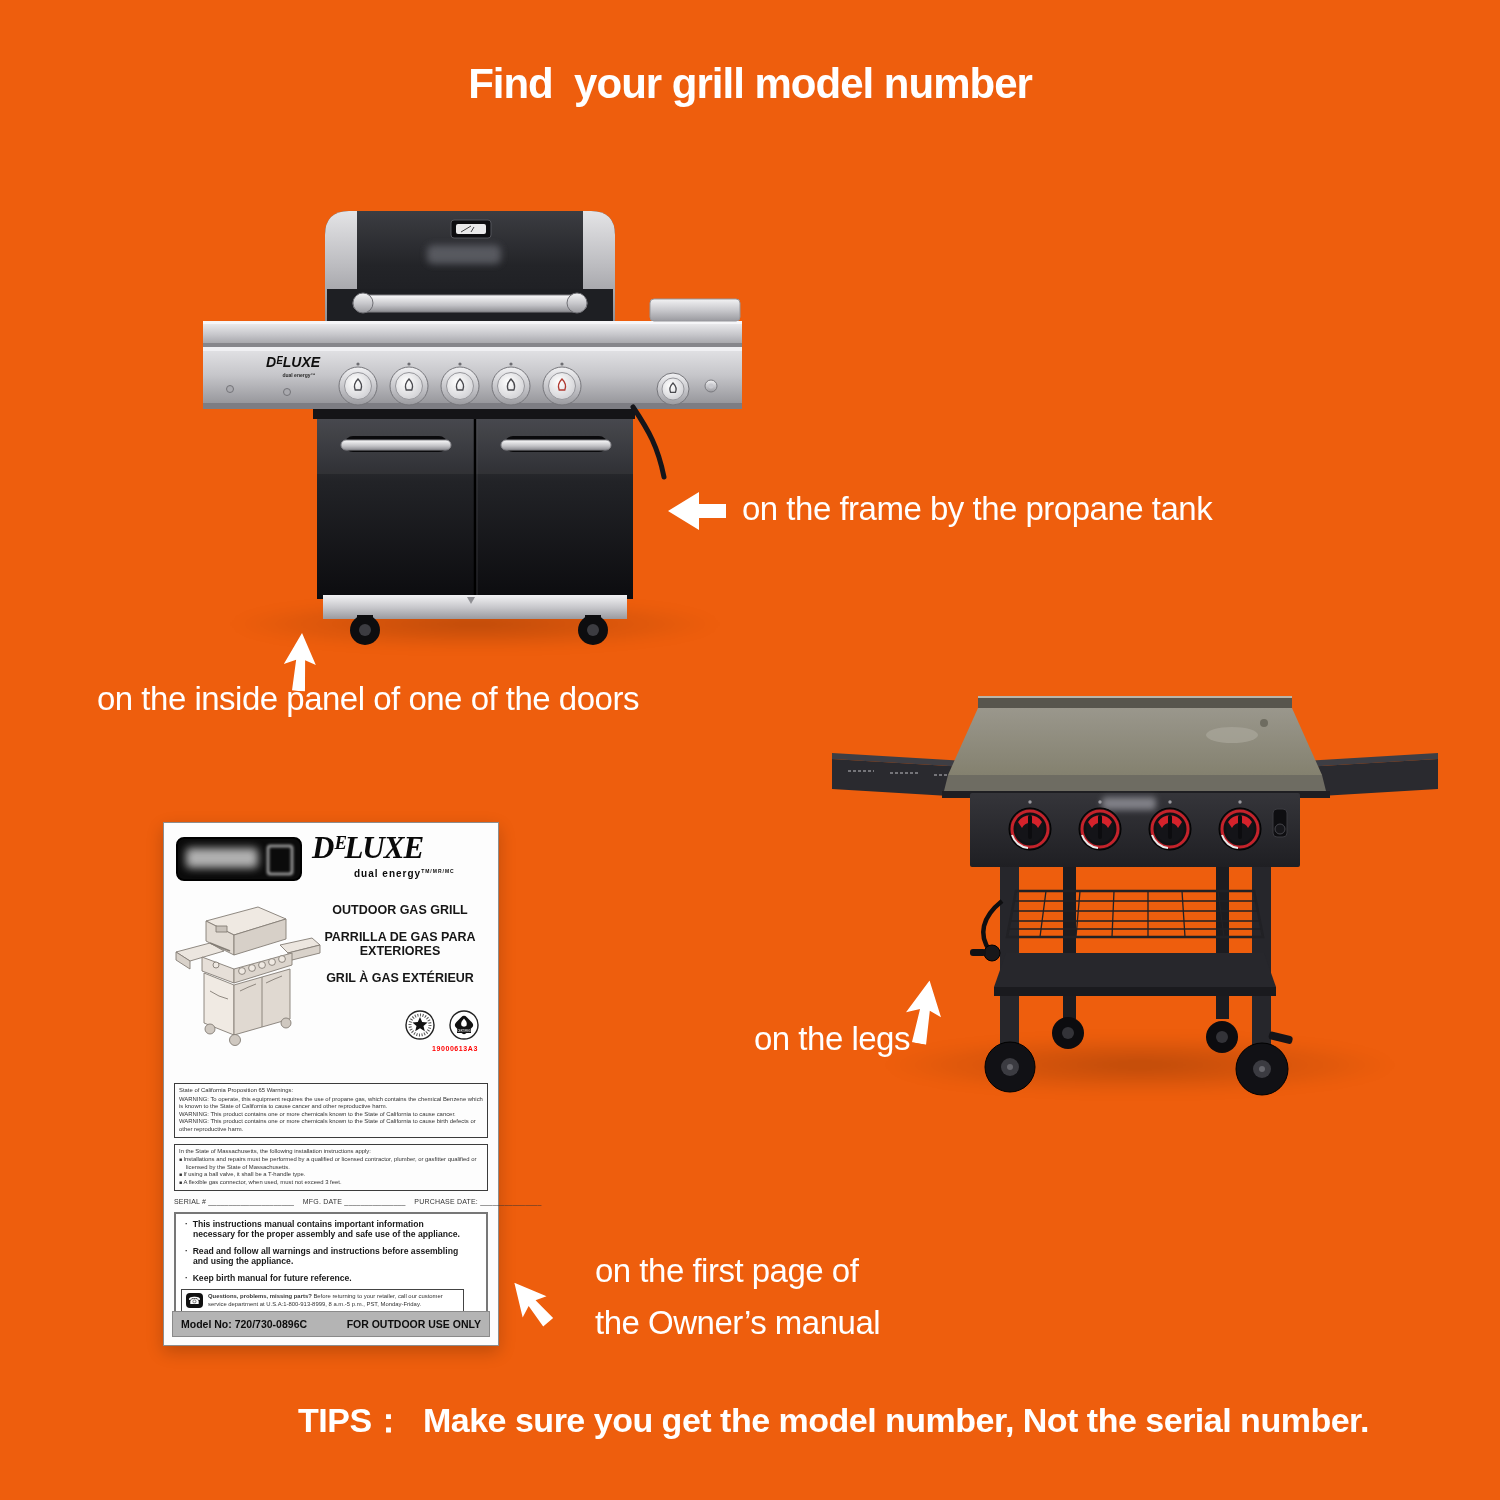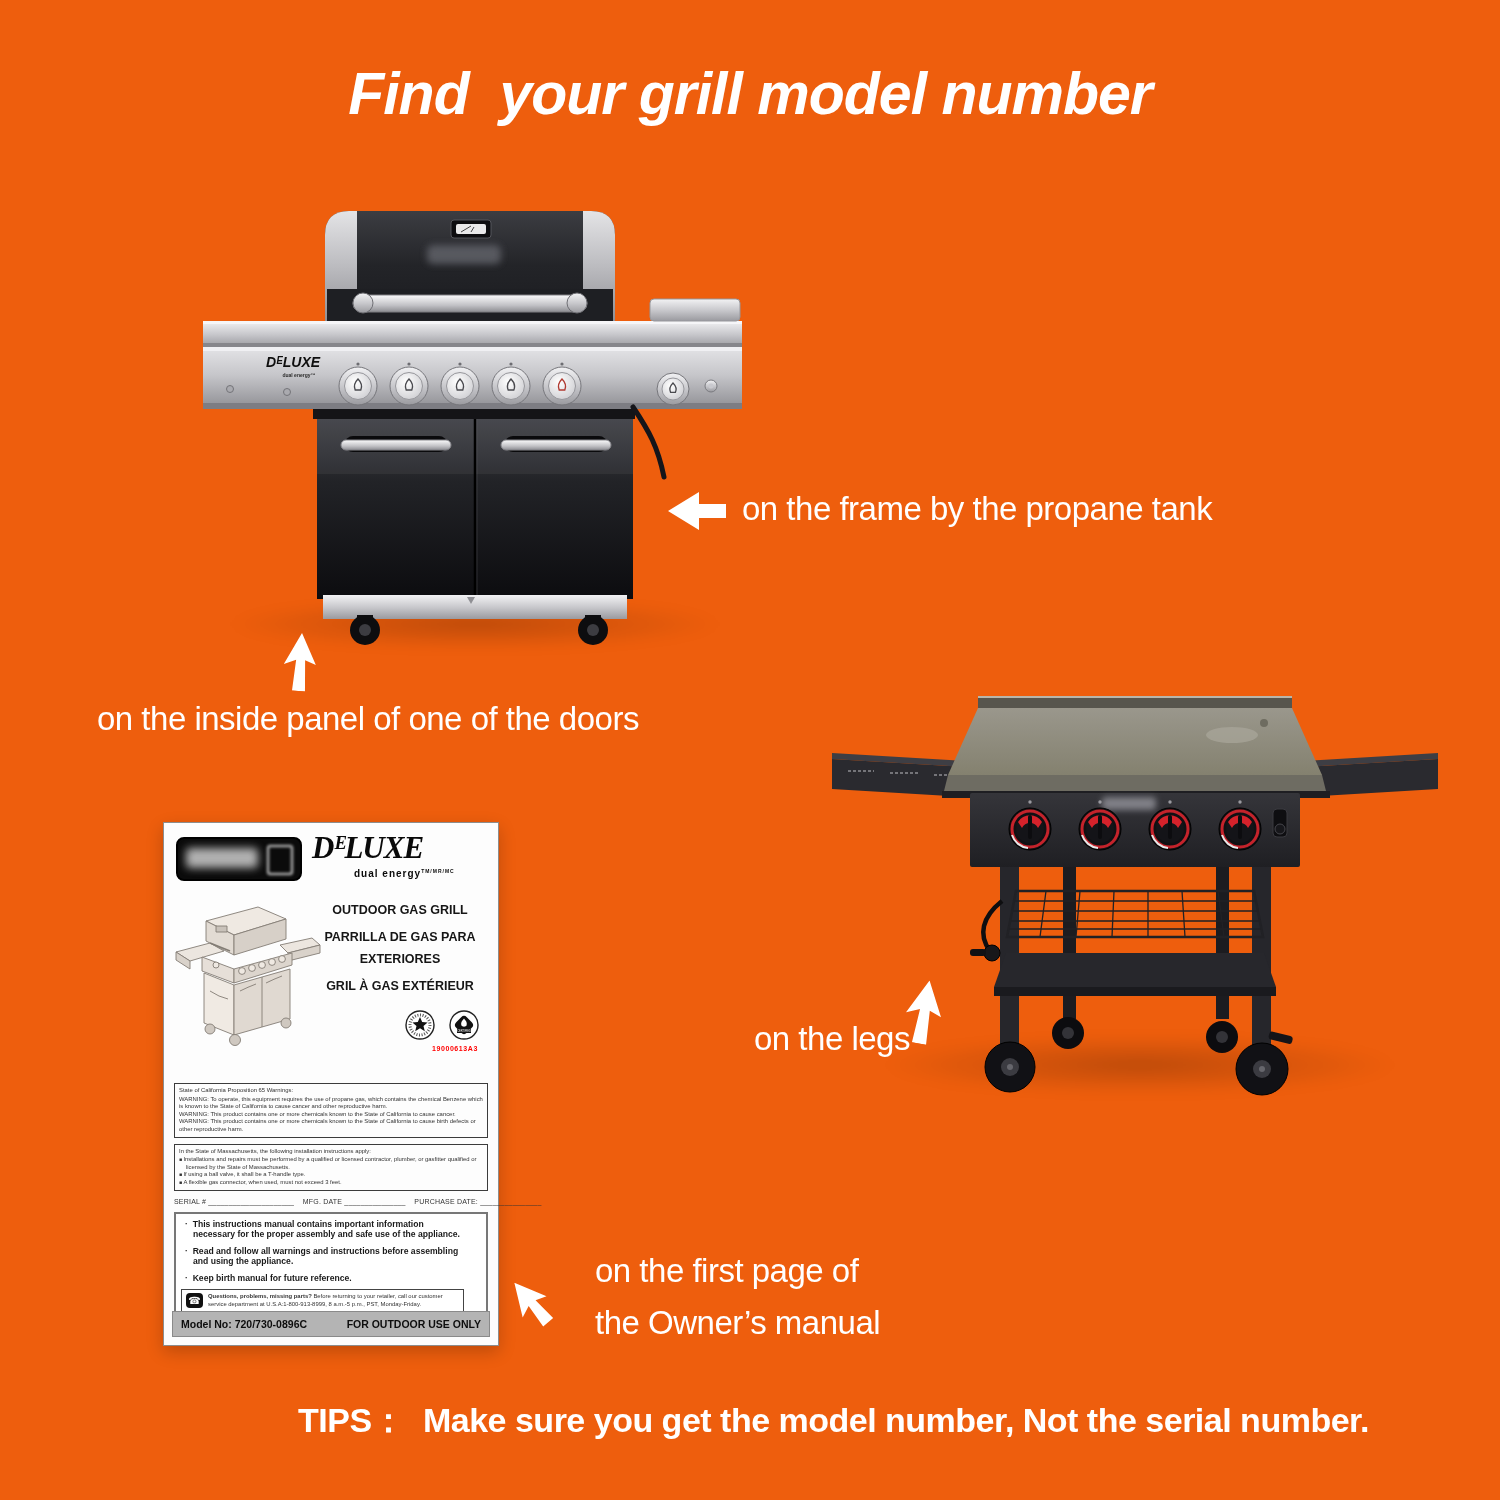--- a/index.html
+++ b/index.html
@@ -6,21 +6,21 @@
   #canvas{
     position:relative;width:1500px;height:1500px;overflow:hidden;
     background:#EE5E0D;
     font-family:"Liberation Sans",sans-serif;
     -webkit-font-smoothing:antialiased;
   }
   .pre{white-space:pre;}
   
   .headline{
     position:absolute;left:0;right:0;top:60px;text-align:center;
-    color:#fff;font-size:59px;font-weight:700;letter-spacing:-1px;font-style:italic;
+    color:#fff;font-size:42px;font-weight:700;letter-spacing:-1px;
   }
   .ann{position:absolute;color:#fff;font-size:33px;font-weight:400;letter-spacing:-.5px;}
   .tips{
     position:absolute;left:298px;top:1398px;color:#fff;
     font-size:34px;font-weight:700;letter-spacing:-.5px;
   }
   .arrow{position:absolute;}
   .arrow svg{display:block;}
   .shadow{
     position:absolute;border-radius:50%;
@@ -246,21 +246,21 @@
         <polygon points="0,19 31,0 31,12 58,12 58,26 31,26 31,38" fill="#fff"></polygon>
       </svg>
   </div>
   <div class="ann" style="left:742px;top:490px;">on the frame by the propane tank</div>
 
   <div class="arrow" style="left:282px;top:633px;transform:rotate(4deg);">
     <svg width="36" height="58" viewBox="0 0 36 58">
         <polygon points="18,0 34,31 23,27 25,58 12,58 14,27 2,32" fill="#fff"></polygon>
       </svg>
   </div>
-  <div class="ann" style="left:97px;top:700px;">on the inside panel of one of the doors</div>
+  <div class="ann" style="left:97px;top:680px;">on the inside panel of one of the doors</div>
 
   <div style="position:absolute;left:830px;top:695px;">
     <svg width="615" height="402" viewBox="0 0 615 402">
       <defs>
         <linearGradient id="gdTop" x1="0" y1="0" x2="0" y2="1">
           <stop offset="0" stop-color="#9a978c"></stop>
             <stop offset="1" stop-color="#84816f"></stop>
         </linearGradient>
         <linearGradient id="gdPanel" x1="0" y1="0" x2="0" y2="1">
           <stop offset="0" stop-color="#35353a"></stop>
@@ -428,21 +428,21 @@
             <path d="M94,88 Q102,84 110,81" fill="none"></path>
 
             <circle cx="38" cy="134" r="5" fill="#cfc8c0"></circle>
             <circle cx="63" cy="145" r="5.5" fill="#cfc8c0"></circle>
             <circle cx="114" cy="128" r="5" fill="#cfc8c0"></circle>
           </g>
         </svg>
       </div>
       <div class="m-titles">
         <div class="t">OUTDOOR GAS GRILL</div>
-        <div class="t" style="margin-bottom:8px;">PARRILLA DE GAS PARA</div>
+        <div class="t" style="margin-bottom:0;">PARRILLA DE GAS PARA</div>
         <div class="t">EXTERIORES</div>
         <div class="t">GRIL À GAS EXTÉRIEUR</div>
       </div>
       <div class="m-seals">
         <svg width="32" height="32" viewBox="0 0 32 32">
           <circle cx="16" cy="16" r="14" fill="#fff" stroke="#222" stroke-width="1.4"></circle>
           <circle cx="16" cy="16" r="10" fill="none" stroke="#555" stroke-width="3" stroke-dasharray="1,1.6"></circle>
           <path d="M16,8 l2.2,5 5.4,.4 -4.1,3.5 1.3,5.3 -4.8,-2.9 -4.8,2.9 1.3,-5.3 -4.1,-3.5 5.4,-.4 Z" fill="#111"></path>
         </svg>
         <svg width="32" height="32" viewBox="0 0 32 32">

